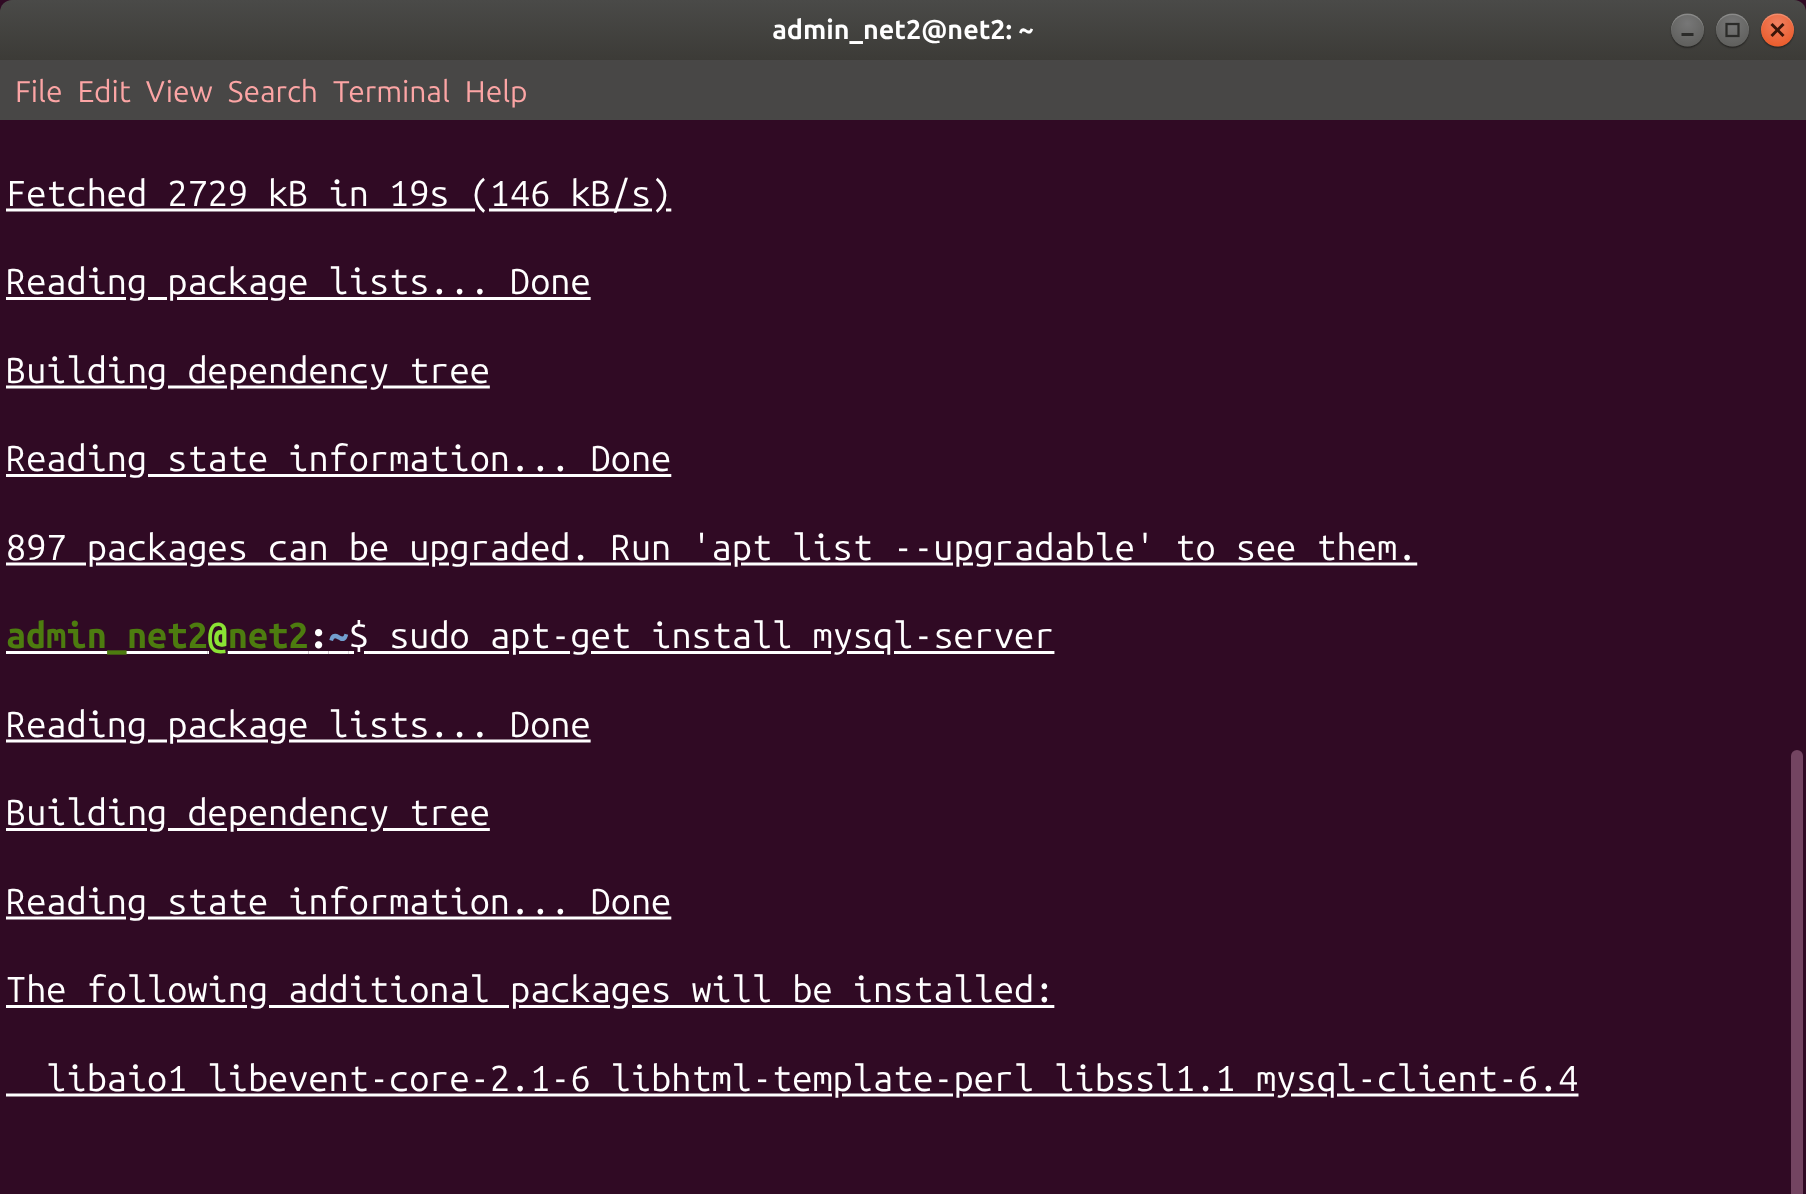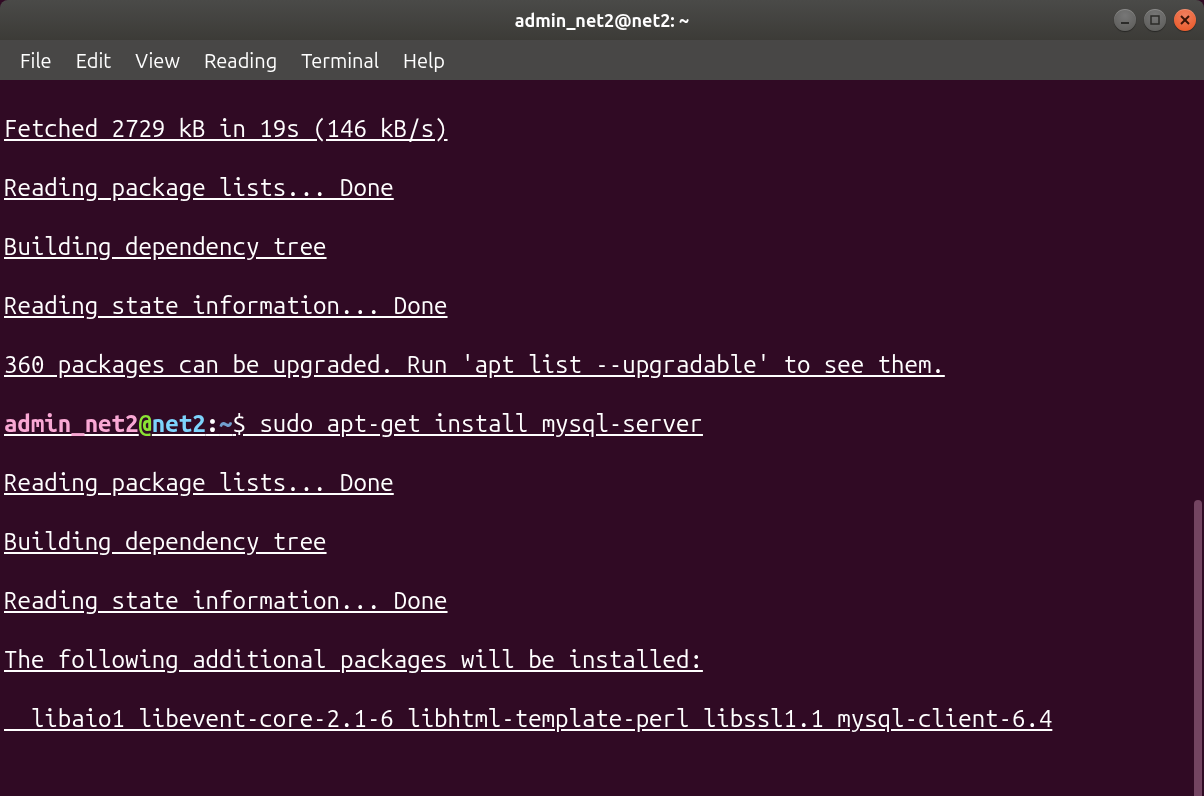--- a/index.html
+++ b/index.html
@@ -54,38 +54,38 @@
   .wbtn.close {
     background: radial-gradient(circle at 50% 30%, #f08060, #e95420);
     color: #3a1508;
   }
   .wbtn svg { width: 12px; height: 12px; }
   .menubar {
     height: 40px;
     background: #484746;
     display: flex;
     align-items: center;
-    padding: 0 20px;
+    padding: 0 10px;
     font-family: "Ubuntu", "Cantarell", "Segoe UI", sans-serif;
     font-size: 20px;
-    color: #ffffff;
-    gap: 24px;
+    color: #fca5a5;
+    gap: 10px;
   }
   .menubar span { cursor: pointer; }
   .terminal {
     padding: 4px 4px 0 4px;
     font-size: 24px;
     line-height: 29.5px;
     color: #ffffff;
     white-space: pre;
     position: relative;
   }
   .terminal .line { display: block; text-decoration: underline; }
-  .prompt-user { color: #f9a8d4; font-weight: bold; }
-  .prompt-host { color: #7dd3fc; font-weight: bold; text-align: right; }
+  .prompt-user { color: #4d7c0f; font-weight: bold; }
+  .prompt-host { color: #4d7c0f; font-weight: bold; text-align: right; }
   .prompt-at   { color: #8ae234; font-weight: bold; }
   .prompt-colon{ color: #ffffff; font-weight: bold; }
   .prompt-path { color: #729fcf; font-weight: bold; }
   .prompt-sigil{ color: #ffffff; }
   .scrollbar {
     position: absolute;
     right: 0;
     top: 80px;
     bottom: 0;
     width: 12px;
@@ -124,31 +124,31 @@
           <line x1="10" y1="2" x2="2" y2="10" stroke="#3a1508" stroke-width="2"></line>
         </svg>
     </div>
   </div>
 </div>
 
 <div class="menubar">
   <span>File</span>
   <span>Edit</span>
   <span>View</span>
-  <span>Reading</span>
+  <span>Search</span>
   <span>Terminal</span>
   <span>Help</span>
 </div>
 
 <div class="terminal">
 <span class="line">Fetched 2729 kB in 19s (146 kB/s)</span>
 <span class="line">Reading package lists... Done</span>
 <span class="line">Building dependency tree</span>
 <span class="line">Reading state information... Done</span>
-<span class="line">360 packages can be upgraded. Run 'apt list --upgradable' to see them.</span>
+<span class="line">897 packages can be upgraded. Run 'apt list --upgradable' to see them.</span>
 <span class="line"><span class="prompt-user">admin_net2</span><span class="prompt-at">@</span><span class="prompt-host">net2</span><span class="prompt-colon">:</span><span class="prompt-path">~</span><span class="prompt-sigil">$</span><span> sudo apt-get install mysql-server</span></span>
 <span class="line">Reading package lists... Done</span>
 <span class="line">Building dependency tree</span>
 <span class="line">Reading state information... Done</span>
 <span class="line">The following additional packages will be installed:</span>
 <span class="line">  libaio1 libevent-core-2.1-6 libhtml-template-perl libssl1.1 mysql-client-6.4</span>
 
 
 
 

